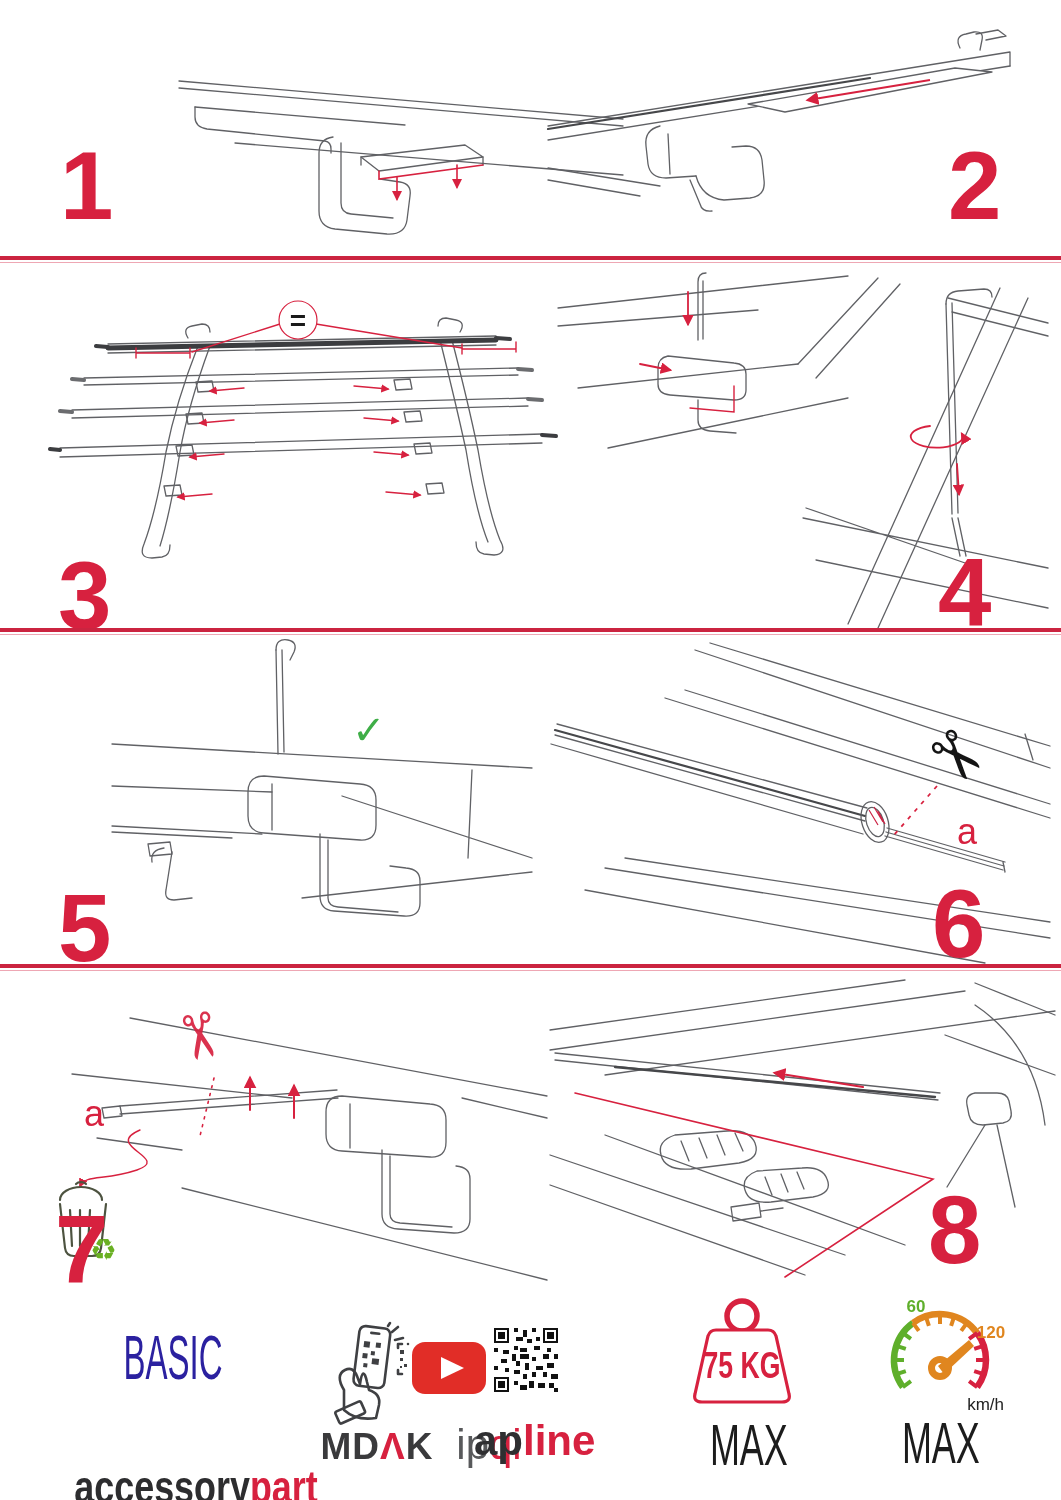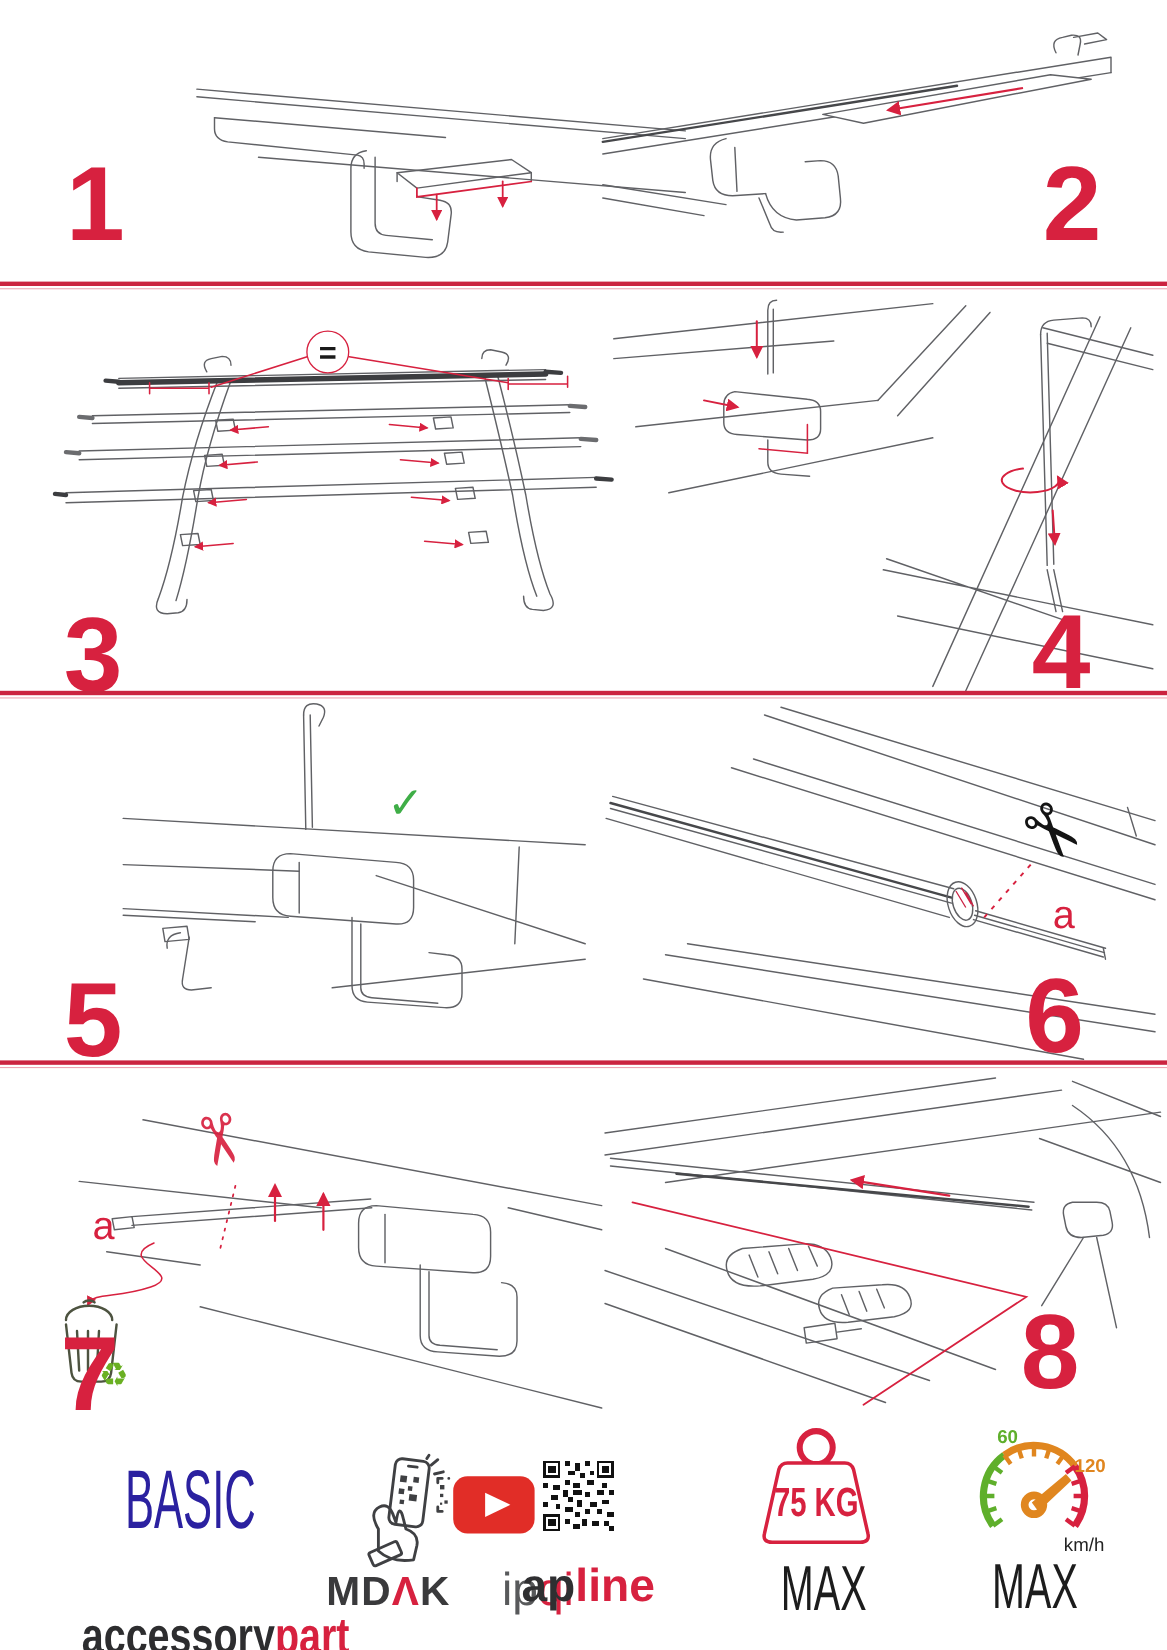--- a/index.html
+++ b/index.html
@@ -7,28 +7,28 @@
         font-family:"Liberation Sans",sans-serif;}
   .abs{position:absolute;}
   svg{display:block;overflow:visible;}
   .step-num{position:absolute;color:#d7213f;font-size:96px;font-weight:bold;line-height:1;}
   .divider{position:absolute;left:0;width:1061px;height:8px;}
   .divider::before{content:"";display:block;height:4px;background:#cb2440;}
   .divider::after{content:"";display:block;height:1px;margin-top:2px;background:#eea7b4;}
   .squeeze{display:inline-block;transform-origin:50% 50%;}
   
   .brand-title{position:absolute;left:58px;top:1328px;width:230px;text-align:center;
-               color:#2b21a0;font-size:72px;line-height:1;white-space:nowrap;}
+               color:#2b21a0;font-size:60px;line-height:1;white-space:nowrap;}
   .brand-title .squeeze{transform:scale(0.55,1.05);}
   .brand-tagline{position:absolute;left:40px;top:1464px;width:266px;text-align:center;
                  font-size:46px;font-weight:bold;line-height:1;white-space:nowrap;}
   .brand-tagline .squeeze{transform:scaleX(0.78);}
   .tag-dark{color:#2d2d2f;} .tag-red{color:#d7213f;}
   .partner-label{position:absolute;font-weight:bold;line-height:1;white-space:nowrap;}
-  .mdak-label{left:288px;top:1428px;width:130px;text-align:center;font-size:37px;color:#3a3a3c;letter-spacing:1px;}
+  .mdak-label{left:312px;top:1428px;width:130px;text-align:center;font-size:37px;color:#3a3a3c;letter-spacing:1px;}
   .mdak-label .accent{color:#d7213f;}
   .ipqi-label{left:398px;top:1424px;width:100px;text-align:center;font-size:42px;font-weight:normal;color:#58595b;padding-left:41px;}
   .ipqi-label .accent{color:#d7213f;}
   .apline-label{left:474px;top:1420px;width:120px;text-align:right;font-size:42px;color:#2f2f31;}
   .apline-label .accent{color:#d7213f;}
   .max-label{position:absolute;color:#1c1c1c;font-size:58px;line-height:1;text-align:right;white-space:nowrap;}
   .max-label .squeeze{transform:scaleX(0.62);}
   .kmh-label{position:absolute;color:#222;font-size:17px;line-height:1;text-align:right;}
   .part-a{fill:#d7213f;font-size:36px;font-family:"Liberation Sans",sans-serif;}
   .glyph{font-family:"DejaVu Sans",sans-serif;}

